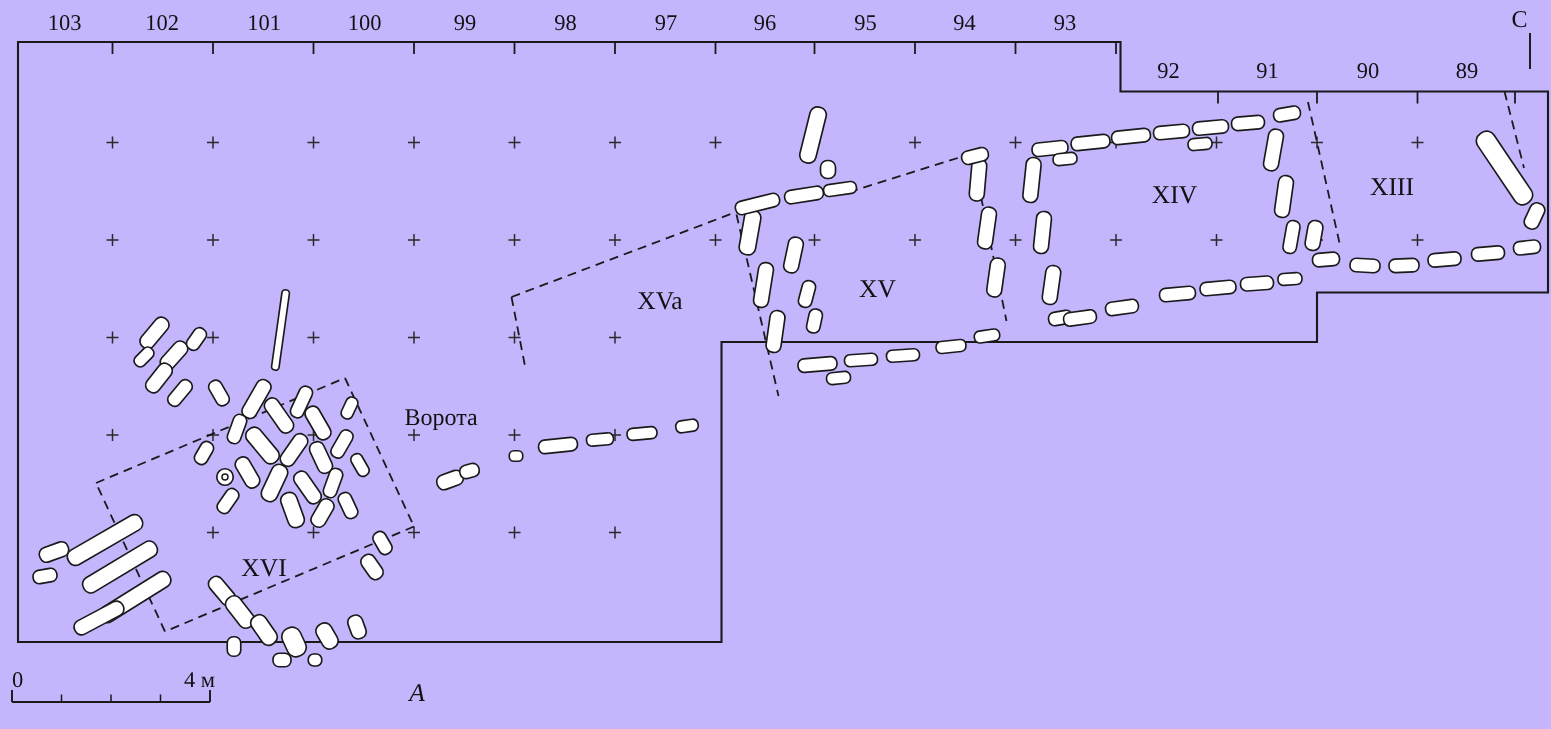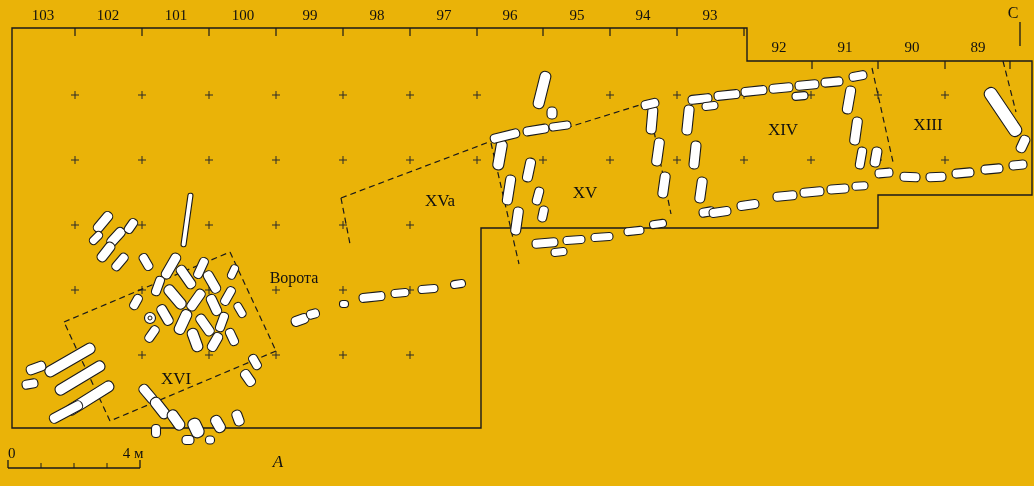--- a/index.html
+++ b/index.html
@@ -1,19 +1,19 @@
 <!DOCTYPE html>
 <html><head>
 <meta charset="utf-8">
 <style>
   html,body{margin:0;padding:0;background:#fff;}
   .page{
     position:relative;
     width:1034px;height:486px;
-    background:#eab308;
+    background:#c4b5fd;
     font-family:"Liberation Serif","DejaVu Serif",serif;
     overflow:hidden;
   }
   svg{display:block;}
   text{fill:#111111;}
   .grid-num{font-size:15px;}
   .area-label{font-size:17px;}
   .gate-label{font-size:16px;}
   .north-label{font-size:16px;}
   .scale-label{font-size:15px;}

